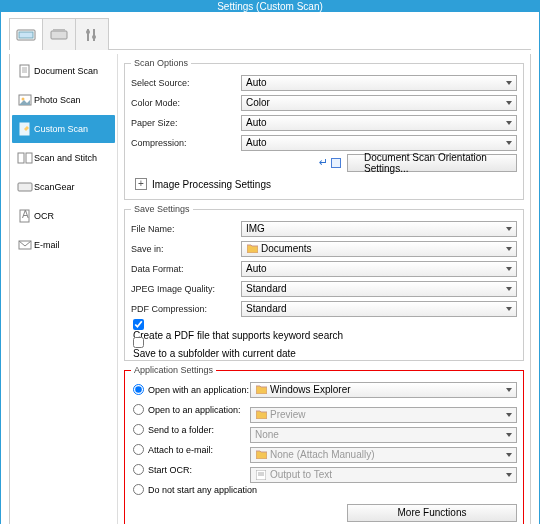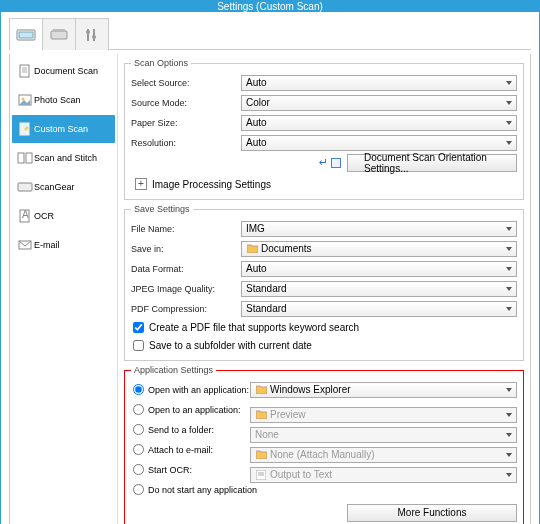--- a/index.html
+++ b/index.html
@@ -24,21 +24,21 @@
 .row { display: flex; align-items: center; height: 19px; margin: 1px 0; }
 .row label.field { width: 110px; font-size: 9px; color: #222; }
 .dd { flex: 1; height: 16px; border: 1px solid #aaa; background: linear-gradient(#fff,#eee); display: flex; align-items: center; padding: 0 4px; font-size: 9px; position: relative; }
 .dd::after { content: ""; position: absolute; right: 4px; top: 5px; border-left: 3px solid transparent; border-right: 3px solid transparent; border-top: 4px solid #555; }
 .dd.disabled { color: #999; background: #f5f5f5; margin-top: 10px; }
 .dd .ic-mini { width: 12px; height: 12px; margin-right: 3px; display: inline-flex; align-items: center; justify-content: center; }
 .btn { height: 18px; border: 1px solid #aaa; background: linear-gradient(#fdfdfd,#e8e8e8); display: inline-flex; align-items: center; justify-content: center; padding: 0 16px; font-size: 9px; cursor: pointer; }
 .btn-right { margin-left: auto; }
 .expander { display: flex; align-items: center; gap: 5px; height: 18px; margin: 3px 0 0 4px; font-size: 9px; }
 .plusbox { width: 12px; height: 12px; border: 1px solid #888; background: #fff; display: flex; align-items: center; justify-content: center; font-size: 10px; line-height: 8px; color: #555; }
-.check-row { display: flex; align-items: center; gap: 5px; height: 17px; margin: 1px 0 0 2px; font-size: 9px; }
+.check-row { display: flex; height: 17px; margin: 1px 0 0 2px; font-size: 9px; flex-direction: column; }
 .check-row input[type=checkbox] { width: 11px; height: 11px; }
 .radio-row { display: flex; align-items: center; height: 19px; margin: 1px 0; }
 .radio-row input[type=radio] { width: 11px; height: 11px; margin-right: 4px; margin-left: 2px; }
 .radio-label { width: 102px; font-size: 9px; }
 .rotlink { display: flex; align-items: center; gap: 3px; margin-right: 6px; margin-left: auto; cursor: pointer; }
 .rotlink .sq { width: 10px; height: 10px; border: 1px solid #4a7fd8; background: #eaf3ff; }
 .panel-wrap { position: relative; flex: 1; display: flex; overflow: hidden; }
 svg { display: block; }
 </style>
 </head>
@@ -148,33 +148,33 @@
 
       <fieldset>
         <legend>Scan Options</legend>
         <div class="row">
                 <label class="field">Select Source:</label>
                 <div class="dd">
                   <span>Auto</span>
                 </div>
               </div>
         <div class="row">
-                <label class="field">Source Mode:</label>
+                <label class="field">Color Mode:</label>
                 <div class="dd">
                   <span>Color</span>
                 </div>
               </div>
         <div class="row">
                 <label class="field">Paper Size:</label>
                 <div class="dd">
                   <span>Auto</span>
                 </div>
               </div>
         <div class="row">
-                <label class="field">Resolution:</label>
+                <label class="field">Compression:</label>
                 <div class="dd">
                   <span>Auto</span>
                 </div>
               </div>
         <div class="row">
           <span class="rotlink">
                   <span style="color:#2a6fd0;font-size:11px">↵</span>
                   <span class="sq"></span>
                 </span>
           <div class="btn" style="width:170px">

